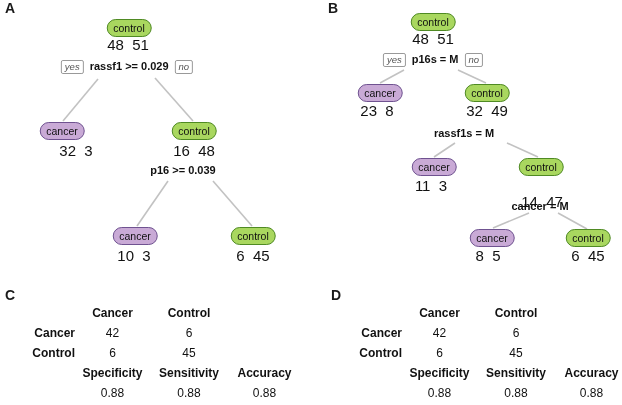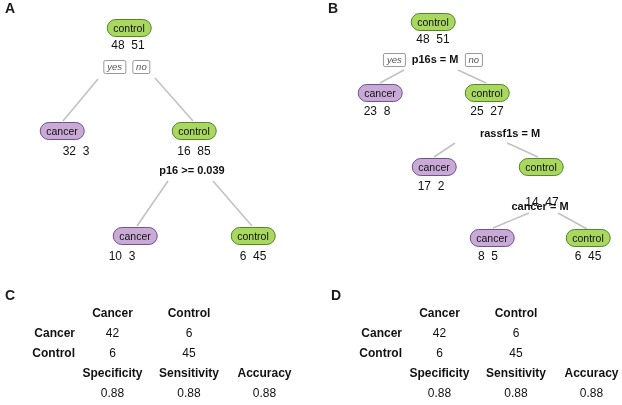--- a/index.html
+++ b/index.html
@@ -18,21 +18,21 @@
   .node {
     position:absolute; transform:translateX(-50%);
     font-size:10.5px; line-height:13px; padding:1.5px 5.5px;
     border-radius:10px; border:1.4px solid #555; white-space:nowrap;
     color:#101010;
   }
   .node.control { background:#a9d75f; border-color:#4f8a23; }
   .node.cancer  { background:#c9aad6; border-color:#6f5290; }
   .counts {
     position:absolute; transform:translateX(-50%);
-    font-size:12px; line-height:12px; white-space:pre; color:#111;
+    font-size:15px; line-height:12px; white-space:pre; color:#111;
   }
   .split-row {
     position:absolute; transform:translateX(-50%);
     display:flex; align-items:center; gap:6px; white-space:nowrap;
   }
   .cond { font-size:11px; font-weight:bold; color:#111; white-space:pre; line-height:13px; }
   .yn {
     font-size:9.5px; font-style:italic; color:#555;
     border:1px solid #999; border-radius:2px; background:#fff;
     padding:0 3px; line-height:11.5px;
@@ -64,62 +64,63 @@
     <line x1="558" y1="213" x2="587" y2="229"></line>
   </svg>
 
   <div class="panel-label" style="left:5px;top:1px">A</div>
 
   <div class="node control" style="left:129px;top:19px">control</div>
   <div class="counts" style="left:128px;top:39px">48  51</div>
 
   <div class="split-row" style="left:127px;top:60px">
     <span class="yn">yes</span>
+    <span class="cond">rassf1 &gt;= 0.029</span>
     <span class="yn">no</span>
   </div>
 
   <div class="node cancer" style="left:62px;top:122px">cancer</div>
   <div class="counts" style="left:76px;top:145px">32  3</div>
 
   <div class="node control" style="left:194px;top:122px">control</div>
-  <div class="counts" style="left:194px;top:145px">16  85</div>
-
-  <div class="split-row" style="left:192px;top:164px">
+  <div class="counts" style="left:194px;top:145px">16  48</div>
+
+  <div class="split-row" style="left:183px;top:164px">
     <span class="cond">p16 &gt;= 0.039</span>
   </div>
 
   <div class="node cancer" style="left:135px;top:227px">cancer</div>
-  <div class="counts" style="left:122px;top:250px">10  3</div>
+  <div class="counts" style="left:134px;top:250px">10  3</div>
 
   <div class="node control" style="left:253px;top:227px">control</div>
   <div class="counts" style="left:253px;top:250px">6  45</div>
 
   <div class="panel-label" style="left:328px;top:1px">B</div>
 
   <div class="node control" style="left:433px;top:13px">control</div>
   <div class="counts" style="left:433px;top:33px">48  51</div>
 
   <div class="split-row" style="left:433px;top:53px">
     <span class="yn">yes</span>
     <span class="cond">p16s = M</span>
     <span class="yn">no</span>
   </div>
 
   <div class="node cancer" style="left:380px;top:84px">cancer</div>
   <div class="counts" style="left:377px;top:105px">23  8</div>
 
   <div class="node control" style="left:487px;top:84px">control</div>
-  <div class="counts" style="left:487px;top:105px">25  27</div>
-
-  <div class="split-row" style="left:510px;top:127px">
+  <div class="counts" style="left:487px;top:105px">32  49</div>
+
+  <div class="split-row" style="left:464px;top:127px">
     <span class="cond">rassf1s = M</span>
   </div>
 
   <div class="node cancer" style="left:434px;top:158px">cancer</div>
-  <div class="counts" style="left:431px;top:180px">17  2</div>
+  <div class="counts" style="left:431px;top:180px">11  3</div>
 
   <div class="node control" style="left:541px;top:158px">control</div>
   <div class="counts" style="left:542px;top:196px">14  47</div>
 
   <div class="split-row" style="left:540px;top:200px">
     <span class="cond">cancer = M</span>
   </div>
 
   <div class="node cancer" style="left:492px;top:229px">cancer</div>
   <div class="counts" style="left:488px;top:250px">8  5</div>

